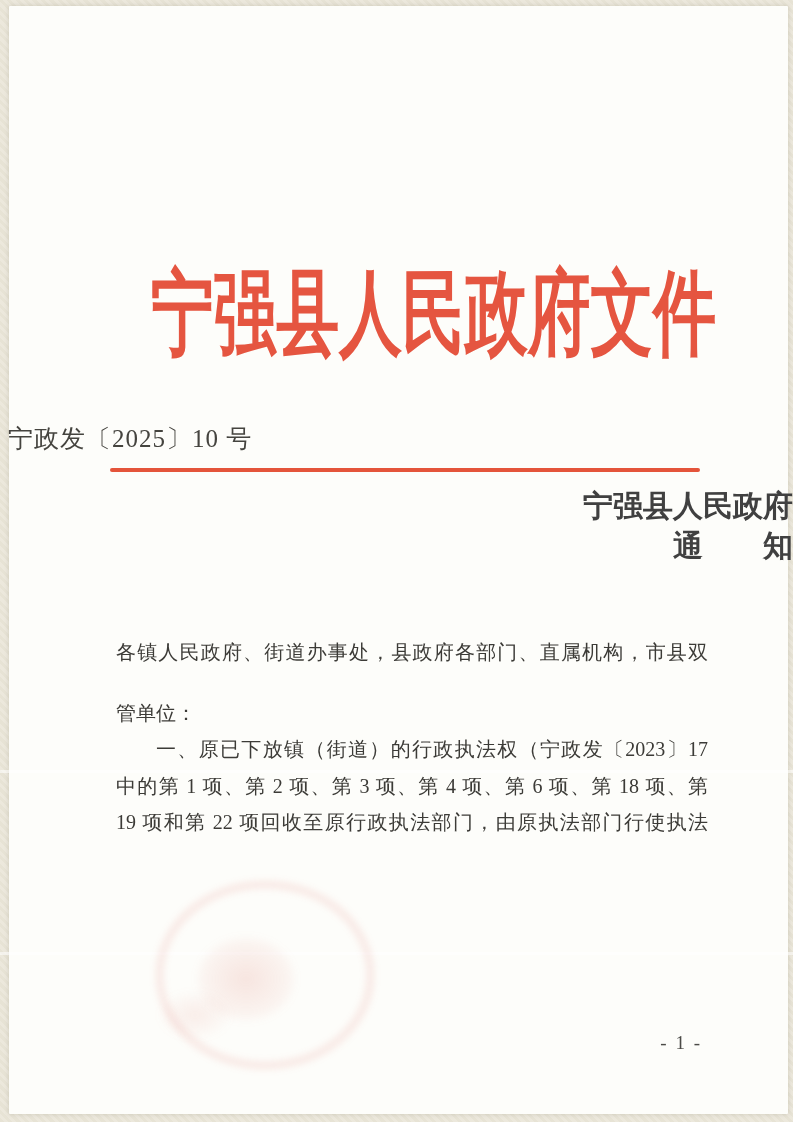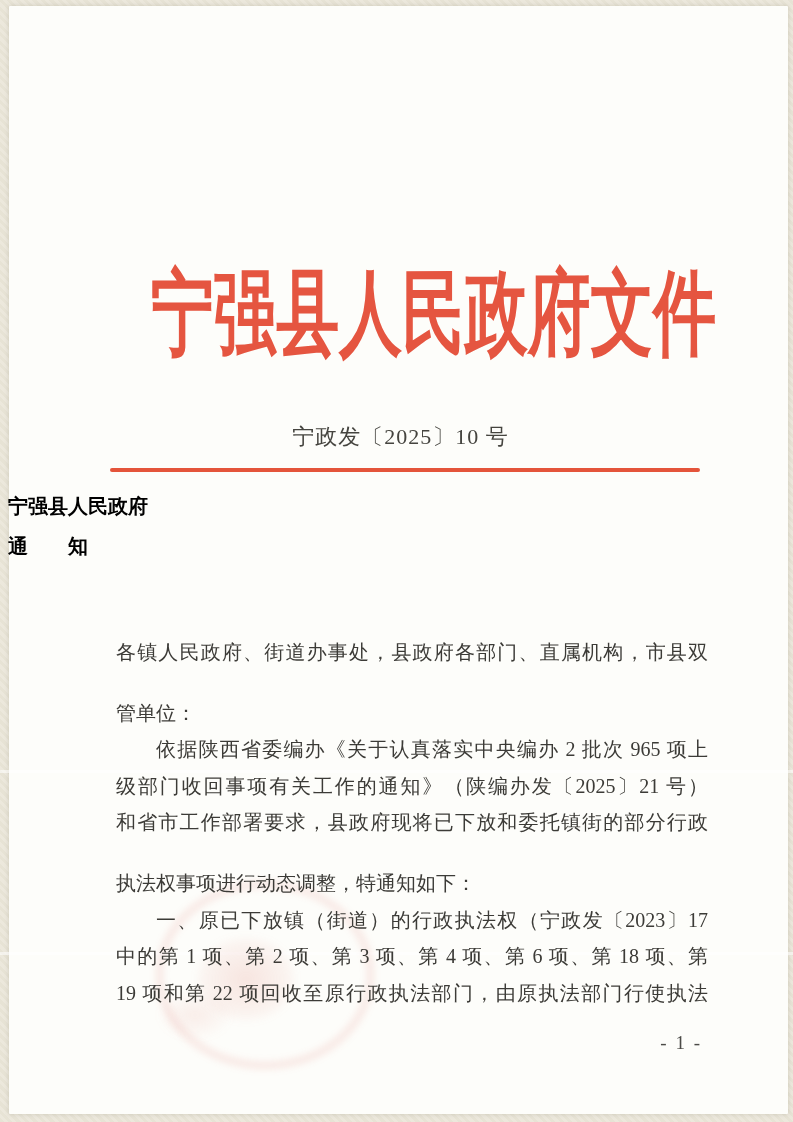--- a/index.html
+++ b/index.html
@@ -18,30 +18,30 @@
   .band-1{top:770px;} .band-2{top:952px;}
 
   .red-header{
     position:absolute;top:262px;left:0;width:727px;text-align:center;
     color:#e55540;font-weight:bold;font-size:93px;line-height:1.12;
     white-space:nowrap;
   }
   .red-header span{display:inline-block;transform:scaleX(0.675);transform-origin:50% 50%;position:relative;left:15px;}
 
   .doc-number{
-    position:absolute;top:422px;left:8px;width:785px;text-align:center;
-    font-size:22px;color:#45443f;letter-spacing:1px;
+    position:absolute;top:422px;left:8px;width:785px;text-align:left;
+    font-size:25px;color:#45443f;letter-spacing:1px;
   }
   .red-divider{
     position:absolute;top:468px;left:110px;width:590px;height:4px;
     background:#e4543a;border-radius:2px;
   }
   .title-block{
-    position:absolute;top:486px;left:8px;width:785px;text-align:left;
-    font-weight:bold;color:#000000;font-size:20px;line-height:40px;
+    position:absolute;top:486px;left:8px;width:785px;text-align:right;
+    font-weight:bold;color:#404040;font-size:30px;line-height:40px;
   }
   .title-line{white-space:pre;}
 
   .body-text{
     position:absolute;top:634px;left:116px;width:592px;
     font-size:20px;line-height:36.6px;color:#3c3b37;
   }
   .body-line{height:36.6px;overflow:hidden;}
   .jl{text-align:justify;text-align-last:justify;}
   .last{text-align:left;text-align-last:left;margin-top:24px;}
@@ -91,25 +91,19 @@
   <div class="title-line">宁强县人民政府</div>
   <div class="title-line">通　　知</div>
 </div>
 
 <div class="body-text">
   <div>
     <div class="body-line jl">各镇人民政府、街道办事处，县政府各部门、直属机构，市县双</div>
     <div class="body-line last">管单位：</div>
   </div>
   <div>
-    <div class="body-line jl ind">依据陕西省委编办《关于认真落实中央编办 2 批次 965 项上</div>
-    <div class="body-line jl">级部门收回事项有关工作的通知》（陕编办发〔2025〕21 号）</div>
-    <div class="body-line jl">和省市工作部署要求，县政府现将已下放和委托镇街的部分行政</div>
-    <div class="body-line last">执法权事项进行动态调整，特通知如下：</div>
-  </div>
-  <div>
     <div class="body-line jl ind">一、原已下放镇（街道）的行政执法权（宁政发〔2023〕17</div>
     <div class="body-line jl">中的第 1 项、第 2 项、第 3 项、第 4 项、第 6 项、第 18 项、第</div>
     <div class="body-line jl">19 项和第 22 项回收至原行政执法部门，由原执法部门行使执法</div>
   </div>
 </div>
 
 <div class="page-number">- 1 -</div>
 
 </body></html>

